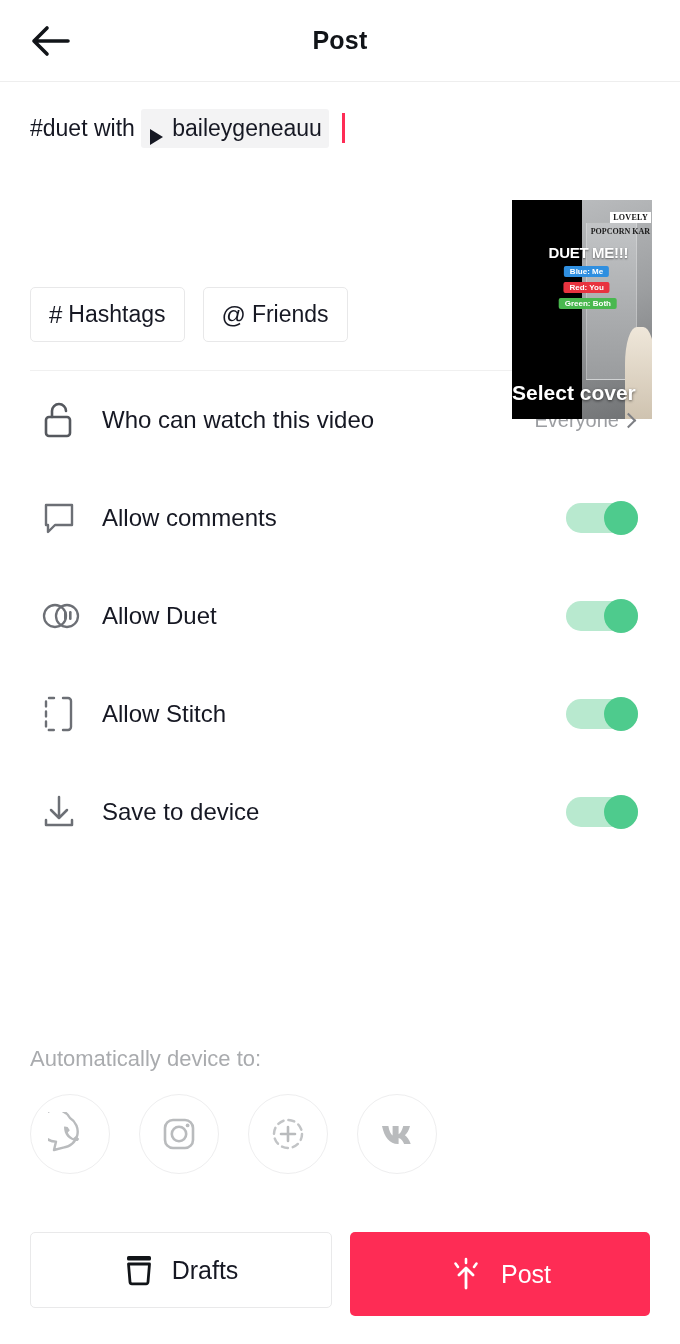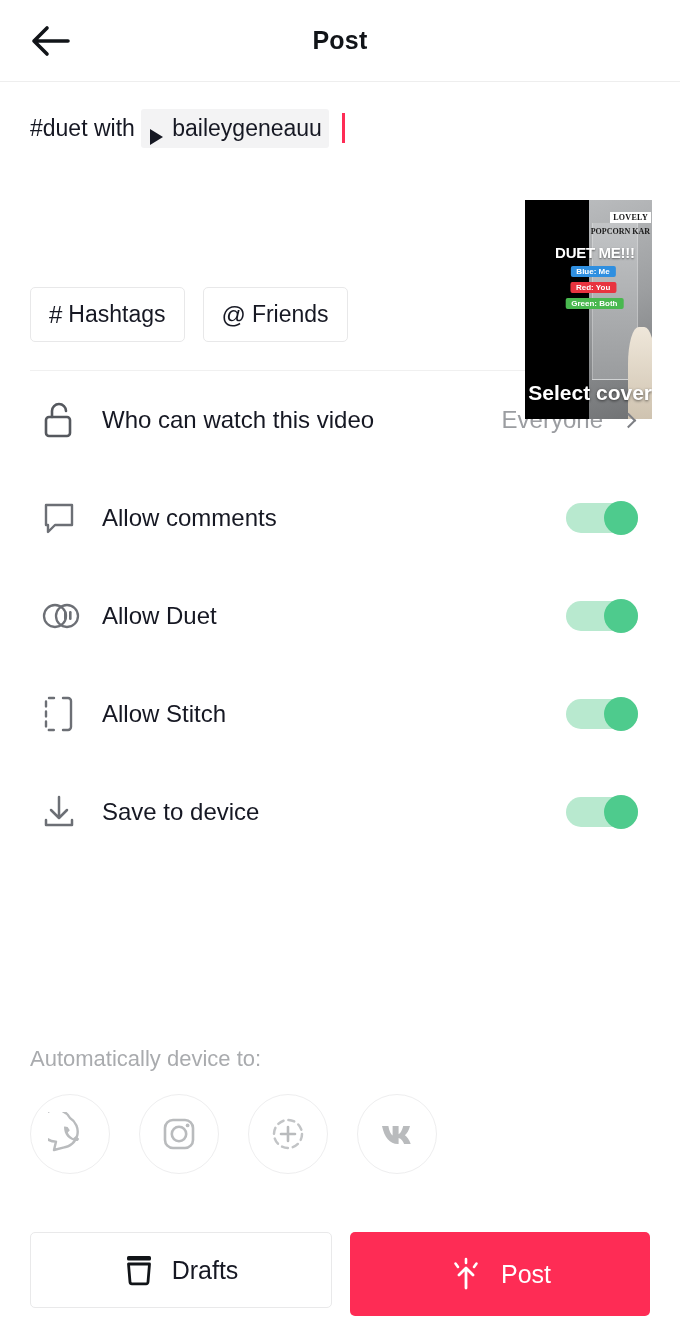--- a/index.html
+++ b/index.html
@@ -78,21 +78,21 @@
     display: flex; align-items: center; gap: 6px;
     font-size: 23px; color: #161823;
     cursor: pointer;
   }
   .chip .sym { font-size: 24px; }
 
   
   .cover {
     position: absolute;
     right: 28px; top: 118px;
-    width: 127px; height: 219px;
+    width: 140px; height: 219px;
     background: #a16207;
     overflow: hidden;
     cursor: pointer;
   }
   .cover-left {
     position: absolute; left: 0; top: 0;
     width: 50%; height: 100%;
     background: #000;
   }
   .cover-right {
@@ -144,21 +144,21 @@
     white-space: nowrap;
   }
   .tag-blue  { top: 66px; background: #2f8fe0; }
   .tag-red   { top: 82px; background: #e8333f; }
   .tag-green { top: 98px; background: #49b84f; }
 
   .select-cover {
     position: absolute; left: 0; bottom: 0;
     width: 100%;
     padding: 10px 0 14px 0;
-    text-align: right;
+    text-align: left;
     color: #fff; font-size: 21px; font-weight: bold;
     text-shadow: 0 1px 3px rgba(0,0,0,.6);
   }
 
   
   .divider {
     height: 1px; background: #f0f0f0;
     margin: 18px 30px 0 30px;
   }
 
@@ -172,22 +172,22 @@
   .row-icon {
     width: 46px; flex: 0 0 46px;
     display: flex; align-items: center; justify-content: flex-start;
   }
   .row-label {
     flex: 1 1 auto;
     font-size: 24px; color: #161823;
     margin-left: 14px;
   }
   .row-value {
-    font-size: 24px; color: #9b9da1;
-    margin-right: 20px;
+    font-size: 20px; color: #9b9da1;
+    margin-right: 4px;
   }
   .chev {
     width: 11px; height: 11px;
     border-right: 2.4px solid #7d7f84;
     border-top: 2.4px solid #7d7f84;
     transform: rotate(45deg);
     margin-right: 4px;
   }
 
   

